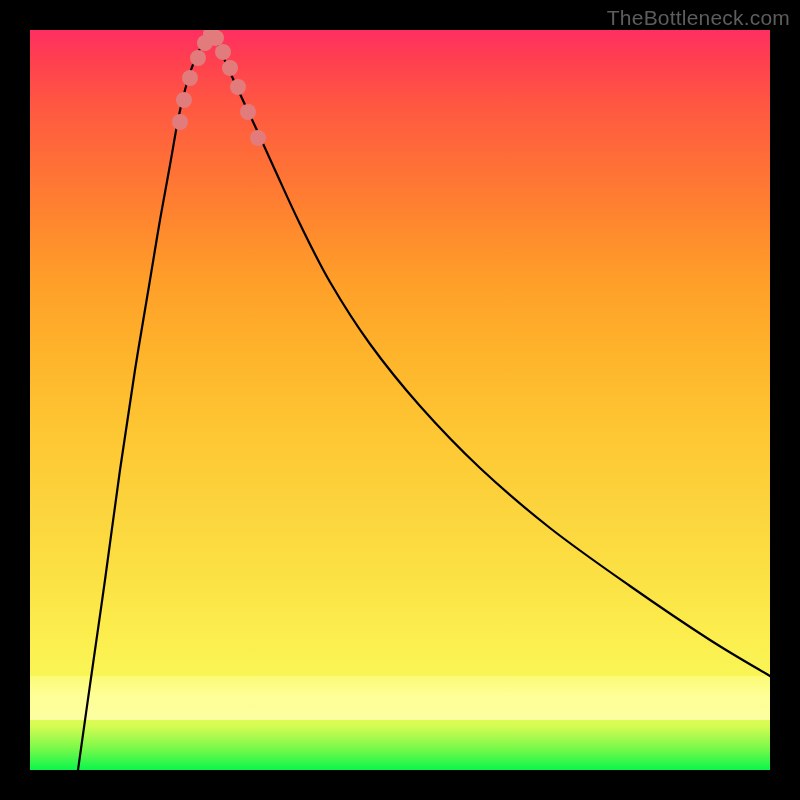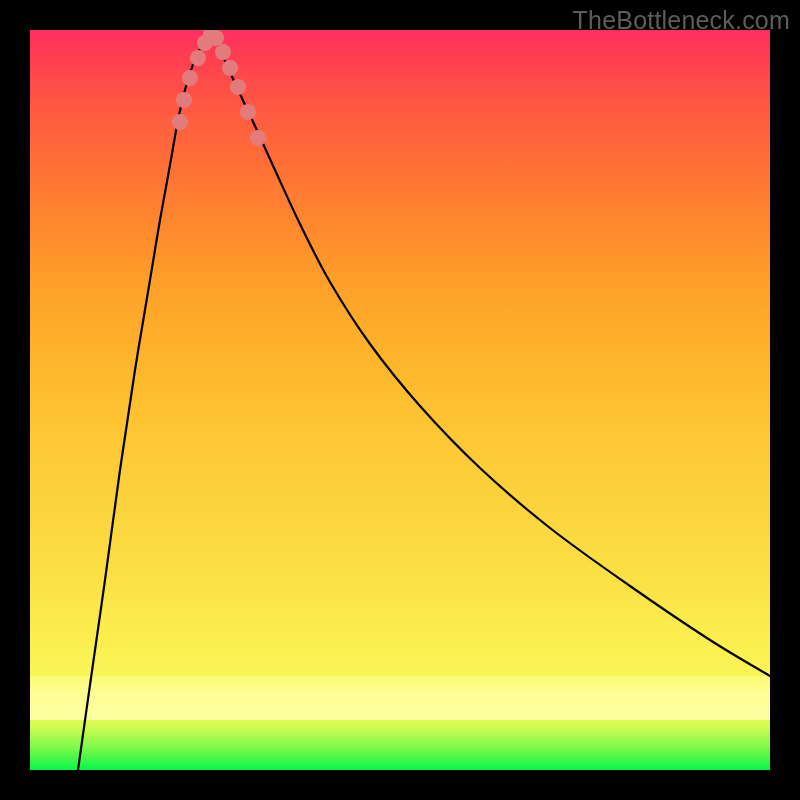--- a/index.html
+++ b/index.html
@@ -64,21 +64,21 @@
     position: absolute;
     inset: 0;
     width: 740px;
     height: 740px;
   }
   .watermark {
     position: absolute;
     top: 6px;
     right: 10px;
     color: #5d5d5d;
-    font-size: 25px;
+    font-size: 21px;
     font-weight: 400;
     letter-spacing: 0.2px;
     user-select: none;
   }
 </style>
 </head>
 <body>
 
 <div class="frame">
 

